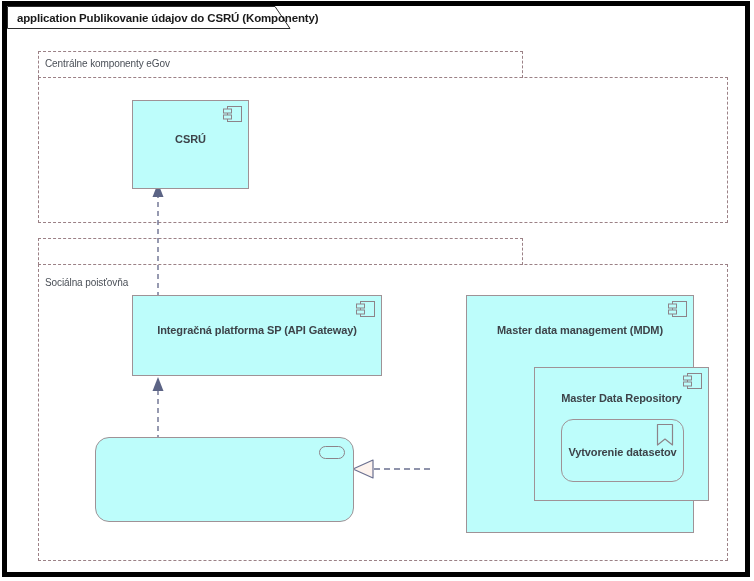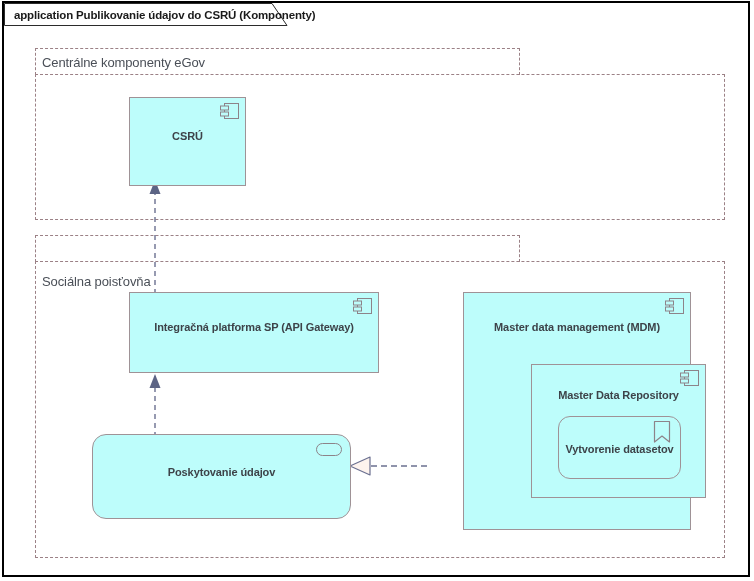--- a/index.html
+++ b/index.html
@@ -15,21 +15,21 @@
     overflow: hidden;
   }
 
   
   #diagram-frame {
     position: absolute;
     left: 2px;
     top: 1px;
     width: 748px;
     height: 576px;
-    border: 2px solid #000000;
+    border: 5px solid #000000;
     box-sizing: border-box;
     background: #ffffff;
   }
 
   #frame-tab {
     position: absolute;
     left: 0px;
     top: 0px;
     width: 290px;
     height: 28px;
@@ -65,21 +65,21 @@
     border-bottom: none;
   }
   .group-body {
     position: absolute;
     left: 0;
     box-sizing: border-box;
     border: 1px dashed #9b8186;
   }
   .group-label {
     position: absolute;
-    font-size: 13px;
+    font-size: 10px;
     color: #4a4f57;
     white-space: nowrap;
     letter-spacing: -0.1px;
   }
 
   
   .component {
     position: absolute;
     box-sizing: border-box;
     border: 1px solid #9f9296;
@@ -238,17 +238,16 @@
         <span class="bookmark-icon" style="right:6px; top:3px;">
           <svg width="24" height="26" viewBox="0 0 24 26" xmlns="http://www.w3.org/2000/svg">
             <path d="M4.5 1.5 L19.5 1.5 L19.5 22 L12 16 L4.5 22 Z" fill="#bdfdfb" stroke="#8d8389" stroke-width="1.2" stroke-linejoin="round"></path>
           </svg>
         </span>
       </div>
     </div>
   </div>
 
   <div class="rounded-shape pill" style="left:88px; top:431px; width:259px; height:85px;">
-    <span class="shape-label" style="top:31px;">Poskytovanie údajov</span>
     <span class="service-icon" style="right:8px; top:8px;"></span>
   </div>
 
 </div>
 
 </body></html>

